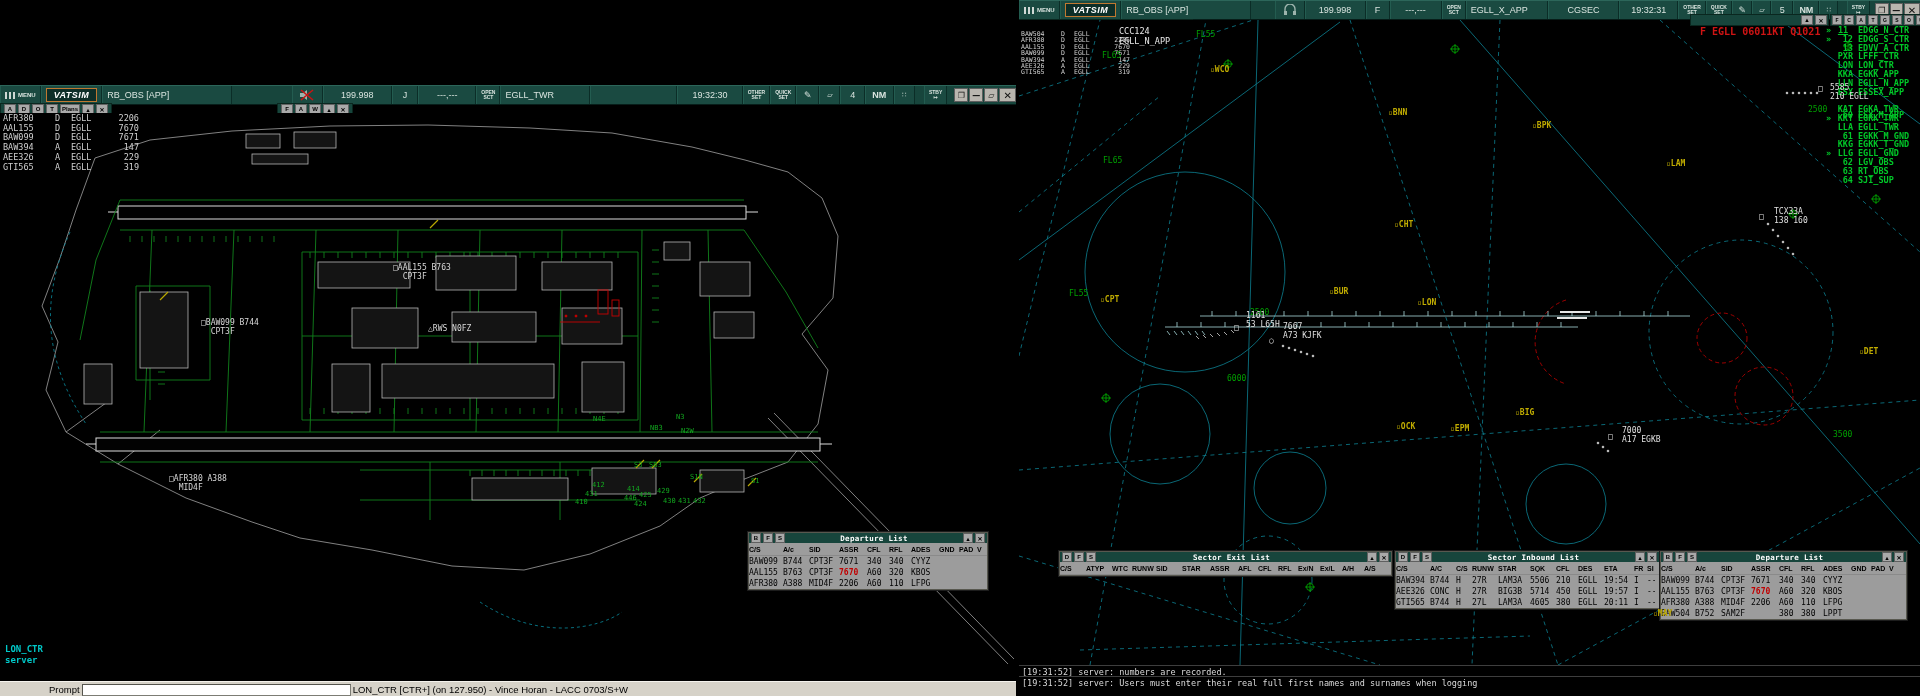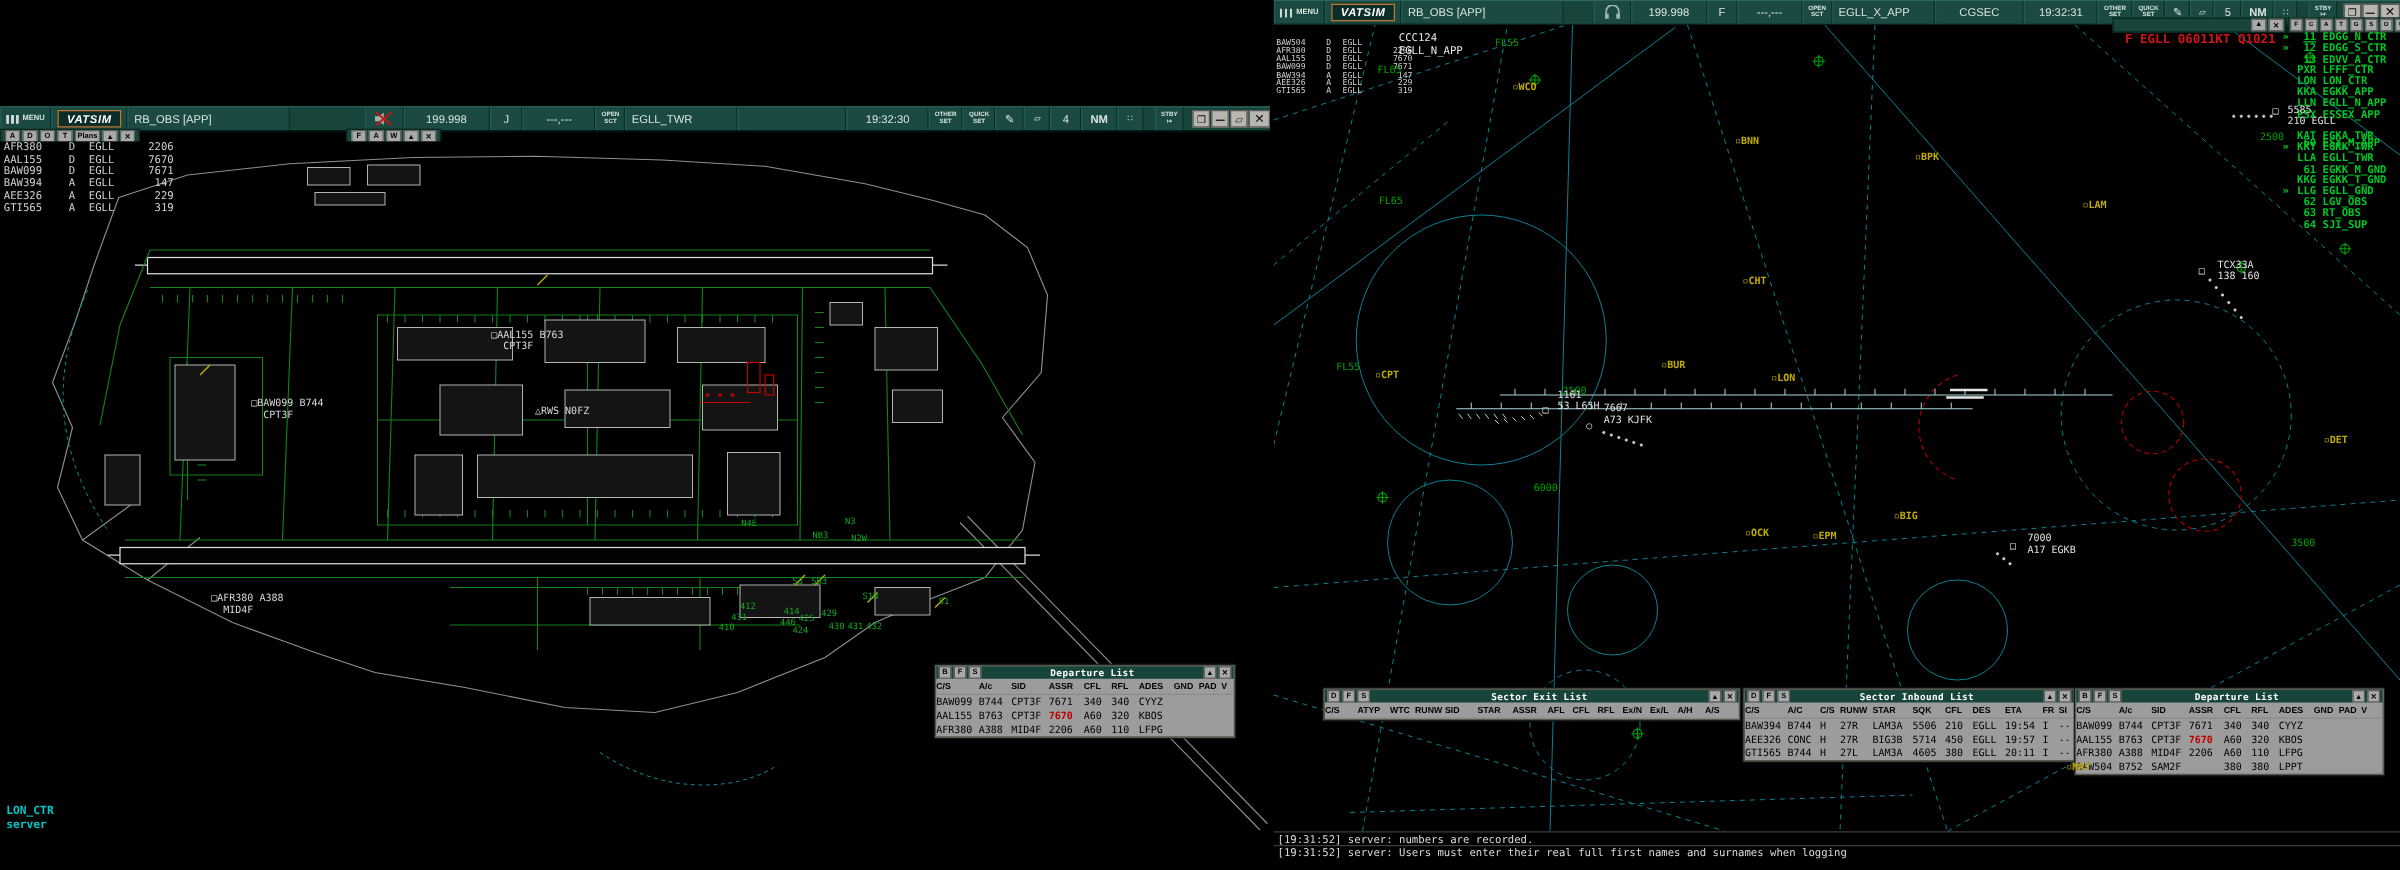--- a/index.html
+++ b/index.html
@@ -284,20 +284,25 @@
         <circle cx="586" cy="316" r="1" fill="#c80000"></circle>
     </g>
     <g stroke="#b8a800" stroke-width="1.2">
       <path d="M636,468 L644,460 M652,468 L660,460 M694,482 L702,474 M748,486 L756,478 M160,300 L168,292 M430,228 L438,220"></path>
     </g>
     <g stroke="#0a8c9e" fill="none" stroke-width="0.8" stroke-dasharray="3,3">
       <path d="M70,232 C40,300 44,360 86,424 M480,602 C540,642 600,628 622,612"></path>
     </g>
   </svg>
 
+  <div id="cmdbar">
+    <span class="plabel">Prompt</span>
+    <input value="" style="">
+    <span class="status">LON_CTR [CTR+] (on 127.950) - Vince Horan - LACC 0703/S+W</span>
+  </div>
 
   <div class="win-titlebar" style="left:1019px;top:0;width:901px;">
     <div class="tb-cell">
         <span class="menu-grid"></span>
         <span style="font-size:6px;font-weight:bold;">MENU</span>
       </div>
     <div class="tb-cell">
         <span class="vatsim-box">VATSIM</span>
       </div>
     <div class="tb-cell tb-title" style="width:110px;">RB_OBS [APP]</div>
@@ -720,21 +725,21 @@
           <span style="width: 30px;">SAM2F</span>
           <span style="width: 28px;"></span>
           <span style="width: 22px;">380</span>
           <span style="width: 22px;">380</span>
           <span style="width: 28px;">LPPT</span>
           <span style="width: 20px;"></span>
           <span style="width: 18px;"></span>
           <span style="width: 12px;"></span>
         </div>
       </div>
-      <div class="ov c-ctr" style="left: 1826px; top: 26px;"><span style="display: inline-block; width: 7px;">»</span><span style="display: inline-block; width: 20px; text-align: right; text-decoration: underline;">11</span><span style="margin-left: 5px;">EDGG_N_CTR</span></div>
+      <div class="ov c-ctr" style="left: 1826px; top: 26px;"><span style="display: inline-block; width: 7px;">»</span><span style="display: inline-block; width: 20px; text-align: center; text-decoration: underline;">11</span><span style="margin-left: 5px;">EDGG_N_CTR</span></div>
       <div class="ov c-ctr" style="left: 1826px; top: 34.8px;"><span style="display: inline-block; width: 7px;">»</span><span style="display: inline-block; width: 20px; text-align: right;">12</span><span style="margin-left: 5px;">EDGG_S_CTR</span></div>
       <div class="ov c-ctr" style="left: 1826px; top: 43.6px;"><span style="display: inline-block; width: 7px;"></span><span style="display: inline-block; width: 20px; text-align: right;">13</span><span style="margin-left: 5px;">EDVV_A_CTR</span></div>
       <div class="ov c-ctr" style="left: 1826px; top: 52.4px;"><span style="display: inline-block; width: 7px;"></span><span style="display: inline-block; width: 20px; text-align: right;">PXR</span><span style="margin-left: 5px;">LFFF_CTR</span></div>
       <div class="ov c-ctr" style="left: 1826px; top: 61.2px;"><span style="display: inline-block; width: 7px;"></span><span style="display: inline-block; width: 20px; text-align: right;">LON</span><span style="margin-left: 5px;">LON_CTR</span></div>
       <div class="ov c-ctr" style="left: 1826px; top: 70px;"><span style="display: inline-block; width: 7px;"></span><span style="display: inline-block; width: 20px; text-align: right;">KKA</span><span style="margin-left: 5px;">EGKK_APP</span></div>
       <div class="ov c-ctr" style="left: 1826px; top: 78.8px;"><span style="display: inline-block; width: 7px;"></span><span style="display: inline-block; width: 20px; text-align: right;">LLN</span><span style="margin-left: 5px;">EGLL_N_APP</span></div>
       <div class="ov c-ctr" style="left: 1826px; top: 87.6px;"><span style="display: inline-block; width: 7px;"></span><span style="display: inline-block; width: 20px; text-align: right;">ESX</span><span style="margin-left: 5px;">ESSEX_APP</span></div>
       <div class="ov c-ctr" style="left: 1826px; top: 111px;"><span style="display: inline-block; width: 7px;"></span><span style="display: inline-block; width: 20px; text-align: right;">60</span><span style="margin-left: 5px;">ESX_M_APP</span></div>
       <div class="ov c-ctr" style="left: 1826px; top: 105.2px;"><span style="display: inline-block; width: 7px;"></span><span style="display: inline-block; width: 20px; text-align: right;">KAT</span><span style="margin-left: 5px;">EGKA_TWR</span></div>
       <div class="ov c-ctr" style="left: 1826px; top: 114px;"><span style="display: inline-block; width: 7px;">»</span><span style="display: inline-block; width: 20px; text-align: right;">KKT</span><span style="margin-left: 5px;">EGKK_TWR</span></div>
@@ -760,21 +765,21 @@
       <div class="ov c-wpt" style="left: 1417px; top: 298px;">▫LON</div>
       <div class="ov c-wpt" style="left: 1396px; top: 422px;">▫OCK</div>
       <div class="ov c-wpt" style="left: 1450px; top: 424px;">▫EPM</div>
       <div class="ov c-wpt" style="left: 1515px; top: 408px;">▫BIG</div>
       <div class="ov c-wpt" style="left: 1859px; top: 347px;">▫DET</div>
       <div class="ov c-wpt" style="left: 1653px; top: 609px;">▫MAY</div>
       <div class="ov c-mva" style="left: 1196px; top: 30px;">FL55</div>
       <div class="ov c-mva" style="left: 1102px; top: 51px;">FL65</div>
       <div class="ov c-mva" style="left: 1103px; top: 156px;">FL65</div>
       <div class="ov c-mva" style="left: 1069px; top: 289px;">FL55</div>
-      <div class="ov c-mva" style="left: 1227px; top: 386px;">6000</div>
+      <div class="ov c-mva" style="left: 1227px; top: 374px;">6000</div>
       <div class="ov c-mva" style="left: 1250px; top: 308px;">2500</div>
       <div class="ov c-mva" style="left: 1808px; top: 105px;">2500</div>
       <div class="ov c-mva" style="left: 1833px; top: 430px;">3500</div>
       <div class="ov c-acft" style="left: 1234px; top: 323px;">□</div>
       <div class="ov c-acft" style="left: 1246px; top: 311px;">1161
 53 L65H</div>
       <div class="ov c-acft" style="left: 1269px; top: 336px;">○</div>
       <div class="ov c-acft" style="left: 1283px; top: 322px;">7667
 A73 KJFK</div>
       <div class="ov c-acft" style="left: 1759px; top: 212px;">□</div>

